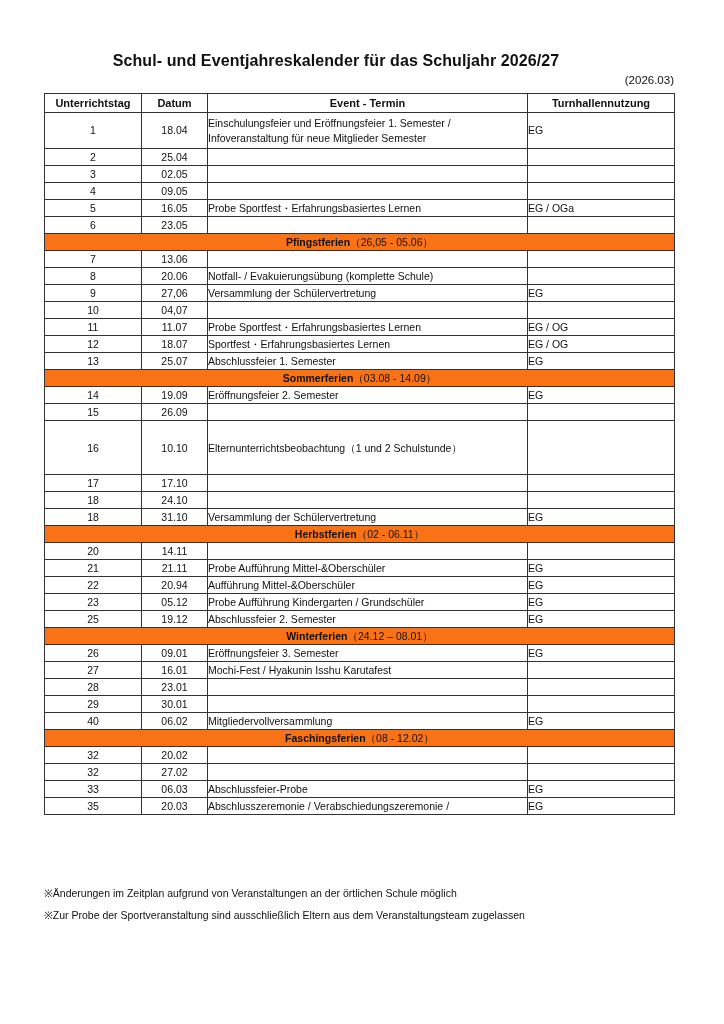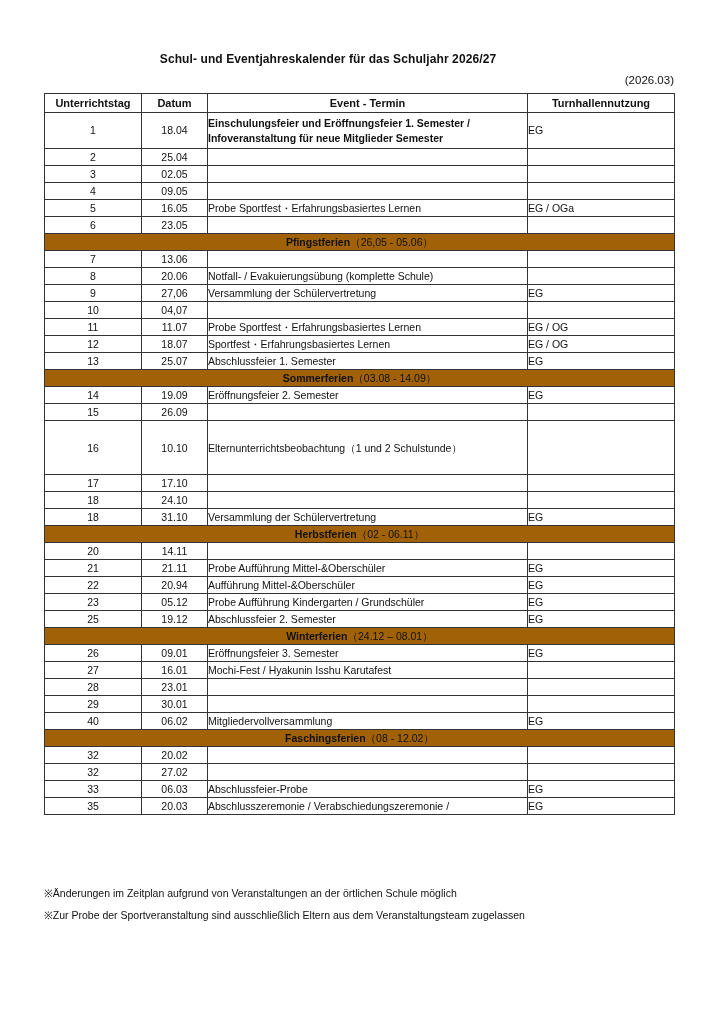--- a/index.html
+++ b/index.html
@@ -1,32 +1,32 @@
 <!DOCTYPE html>
 <html><head>
 <meta charset="utf-8">
 <style>
   html, body { margin:0; padding:0; background:#ffffff; }
   body { width:724px; height:1024px; position:relative; overflow:hidden;
          font-family:"Liberation Sans", sans-serif; color:#111; }
   .title { position:absolute; left:0; width:656px; top:52px; text-align:center;
-           font-size:12px; font-weight:bold; letter-spacing:0.1px; }
+           font-size:16px; font-weight:bold; letter-spacing:0.1px;padding-left:8px; }
   .version { position:absolute; right:50px; top:74px; font-size:11.5px; }
   table.cal { position:absolute; left:44px; top:93px; width:630px;
               border-collapse:collapse; table-layout:fixed; font-size:10.5px;padding-left:19px; }
   table.cal td, table.cal th { border:1px solid #333; padding:0; height:16px;
               line-height:16px; vertical-align:bottom; overflow:hidden; white-space:nowrap; }
   table.cal th { font-weight:bold; font-size:11px; height:17px; line-height:18px; }
   col.c1 { width:97px; } col.c2 { width:66px; } col.c3 { width:320px; } col.c4 { width:147px; }
   td.num, td.date { text-align:center; }
   td.ev, td.gym { text-align:left; padding-left:6px; }
   tr.tall2 td { height:35px; vertical-align:middle; line-height:15px; }
-  tr.tall2 td.ev { white-space:normal;font-weight:bold; }
+  tr.tall2 td.ev { white-space:normal; }
   tr.tall3 td { height:53px; vertical-align:middle; }
-  tr.holiday td { background:#a16207; text-align:center; font-size:10.5px; }
+  tr.holiday td { background:#f97316; text-align:center; font-size:10.5px; }
   tr.holiday .hname { font-weight:bold; }
   .notes { position:absolute; left:44px; top:882px; font-size:10.5px; line-height:22px; }
 </style>
 </head>
 <body>
 
 <div class="title">Schul- und Eventjahreskalender für das Schuljahr 2026/27</div>
 <div class="version">(2026.03)</div>
 
 <table class="cal">

